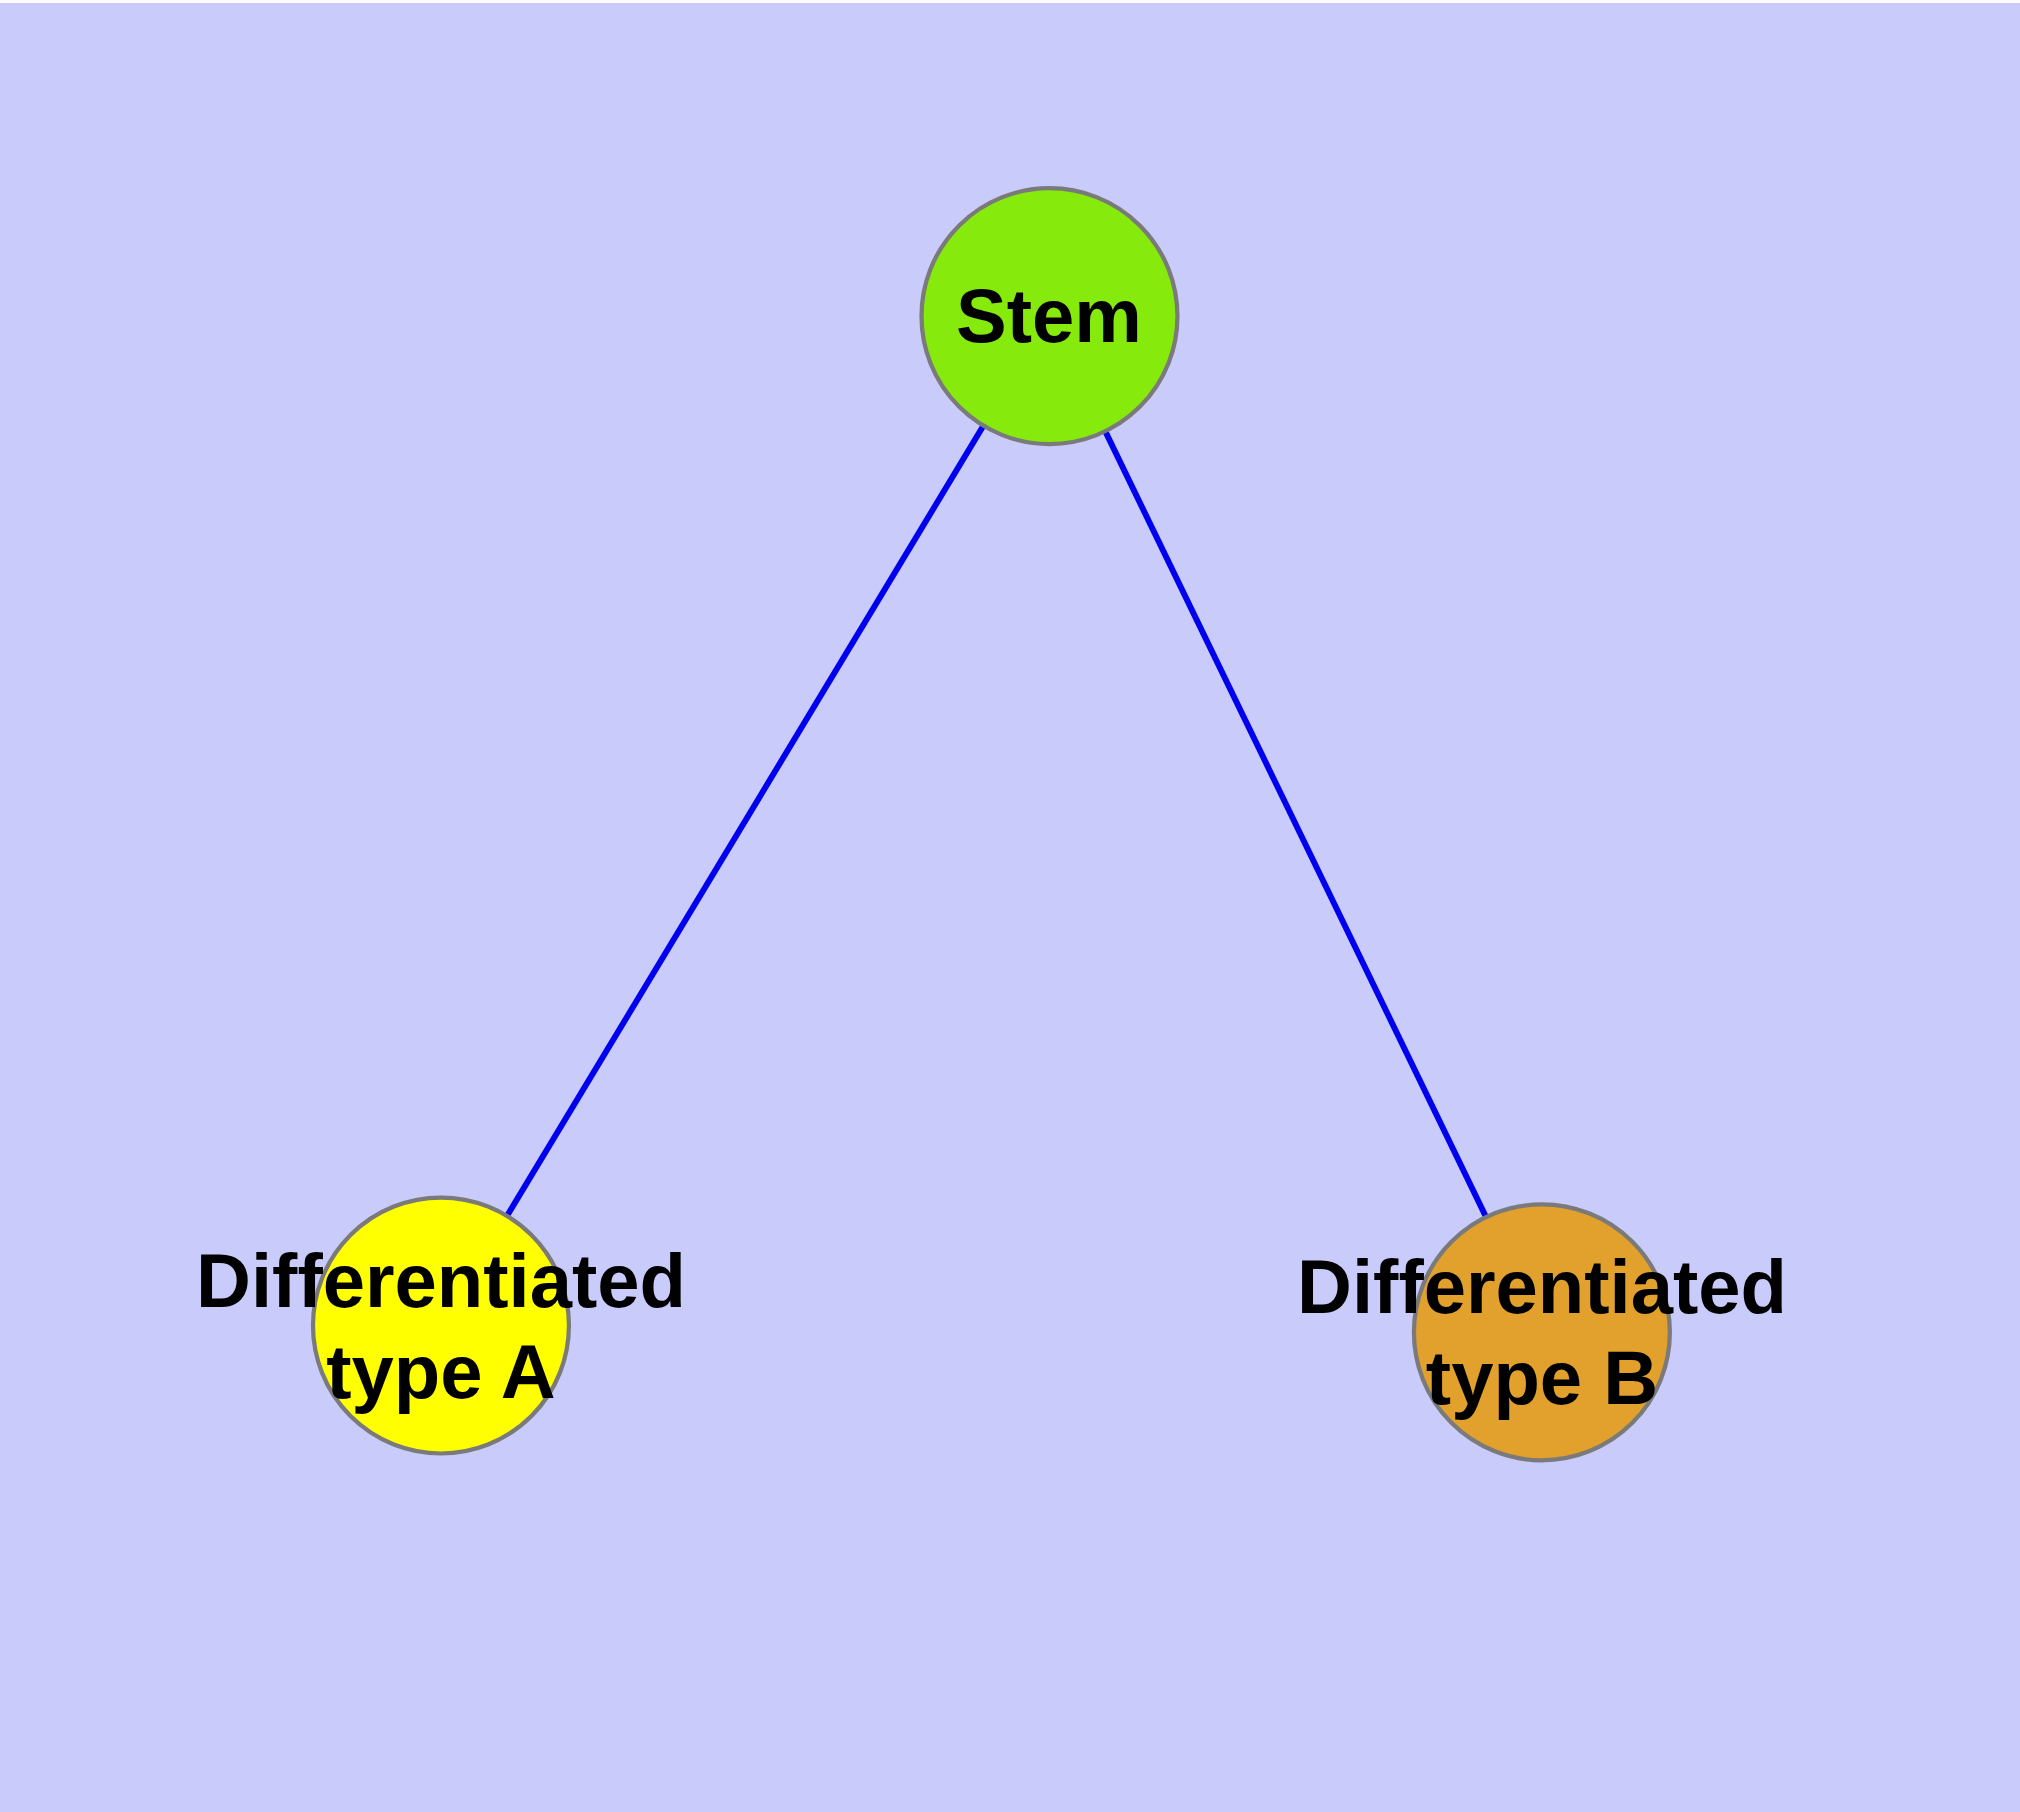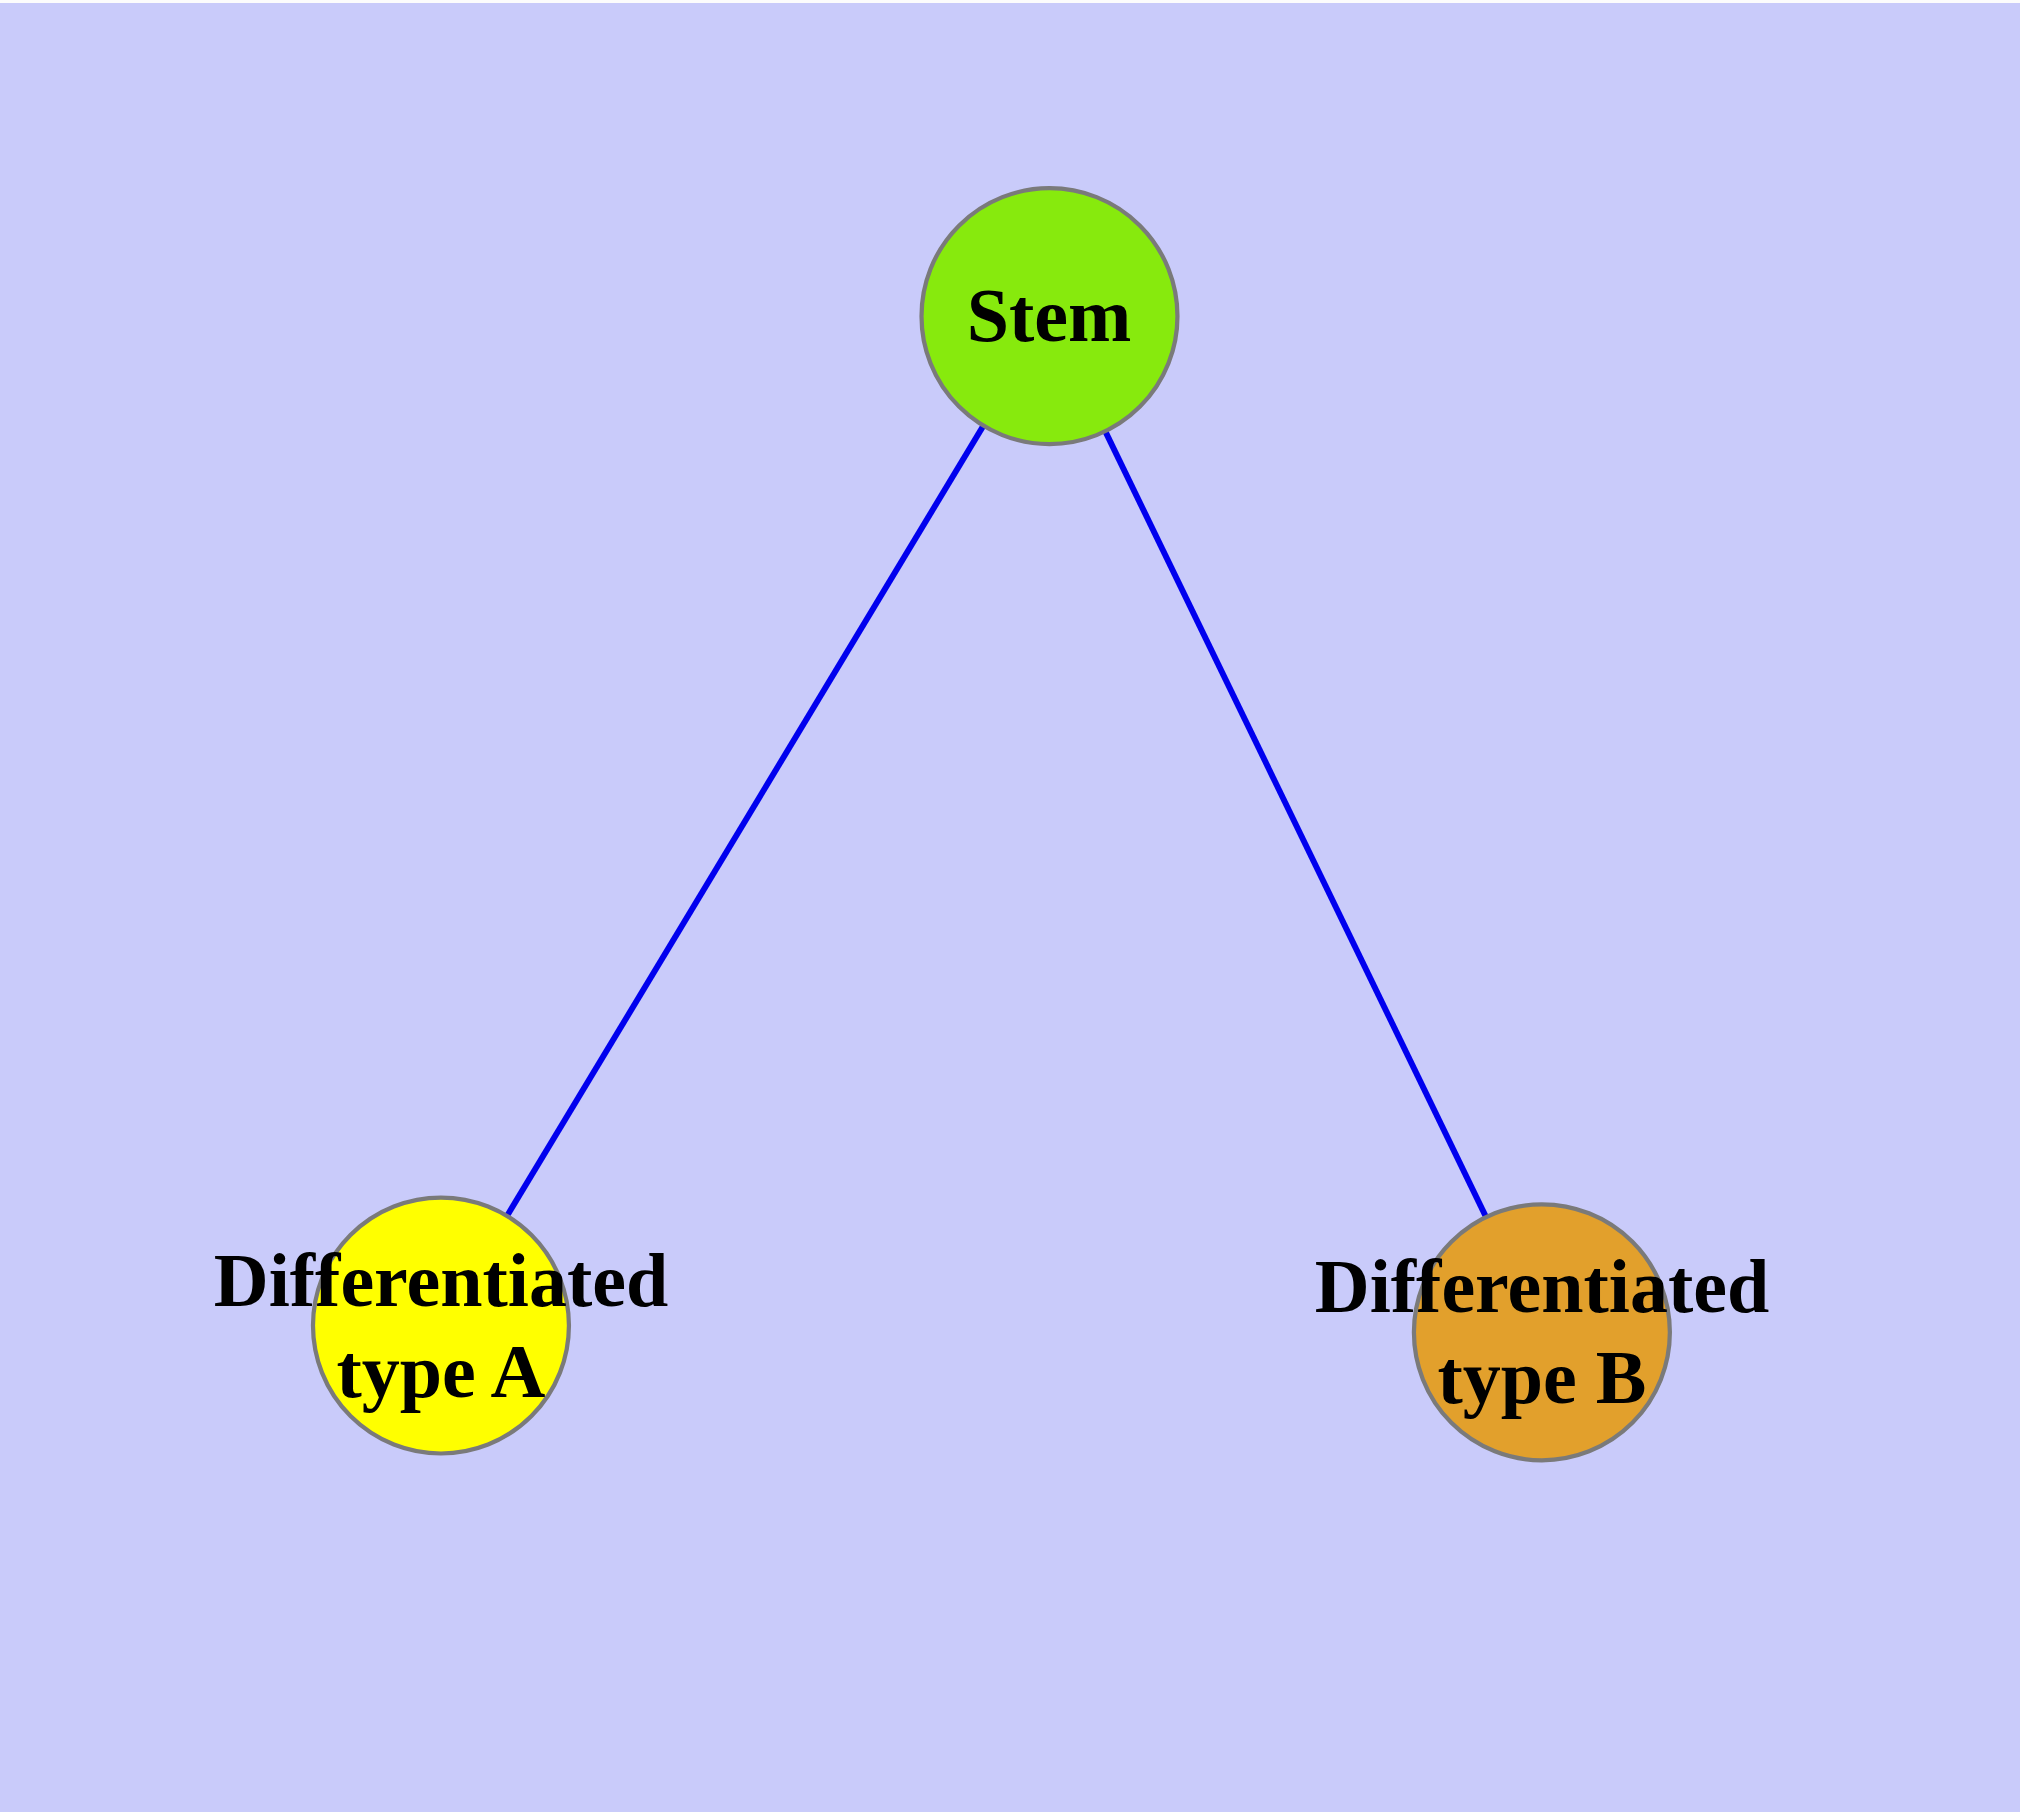--- a/index.html
+++ b/index.html
@@ -8,21 +8,20 @@
     width: 2021px;
     height: 1812px;
     overflow: hidden;
     background: #C9CBFA;
     font-family: "Liberation Sans", "DejaVu Sans", sans-serif;
   }
   .canvas {
     position: relative;
     width: 2021px;
     height: 1812px;
-    font-family: Liberation Serif, serif;
   }
   .top-strip {
     position: absolute;
     left: 0; top: 0;
     width: 100%; height: 2.5px;
     background: #FCFCFC;
     z-index: 0;
   }
   svg.graph {
     position: absolute;

